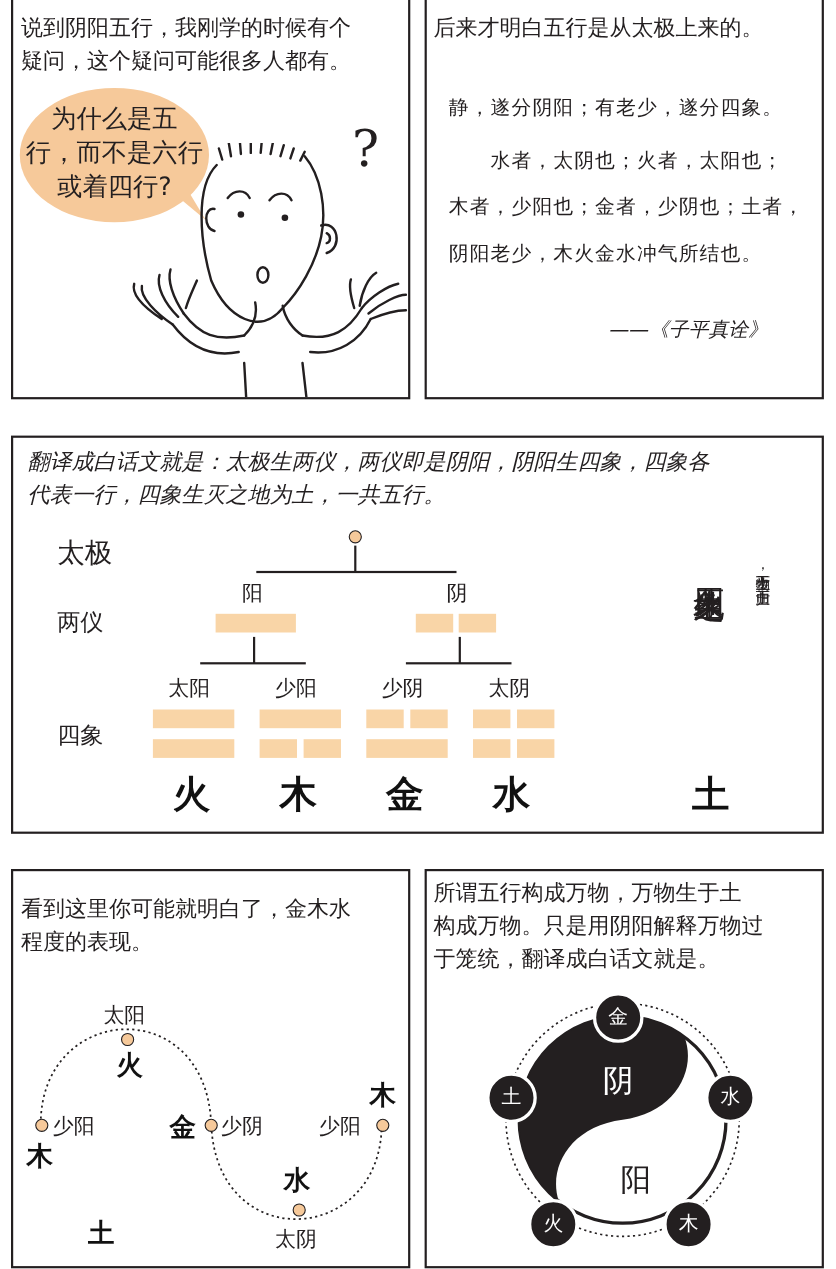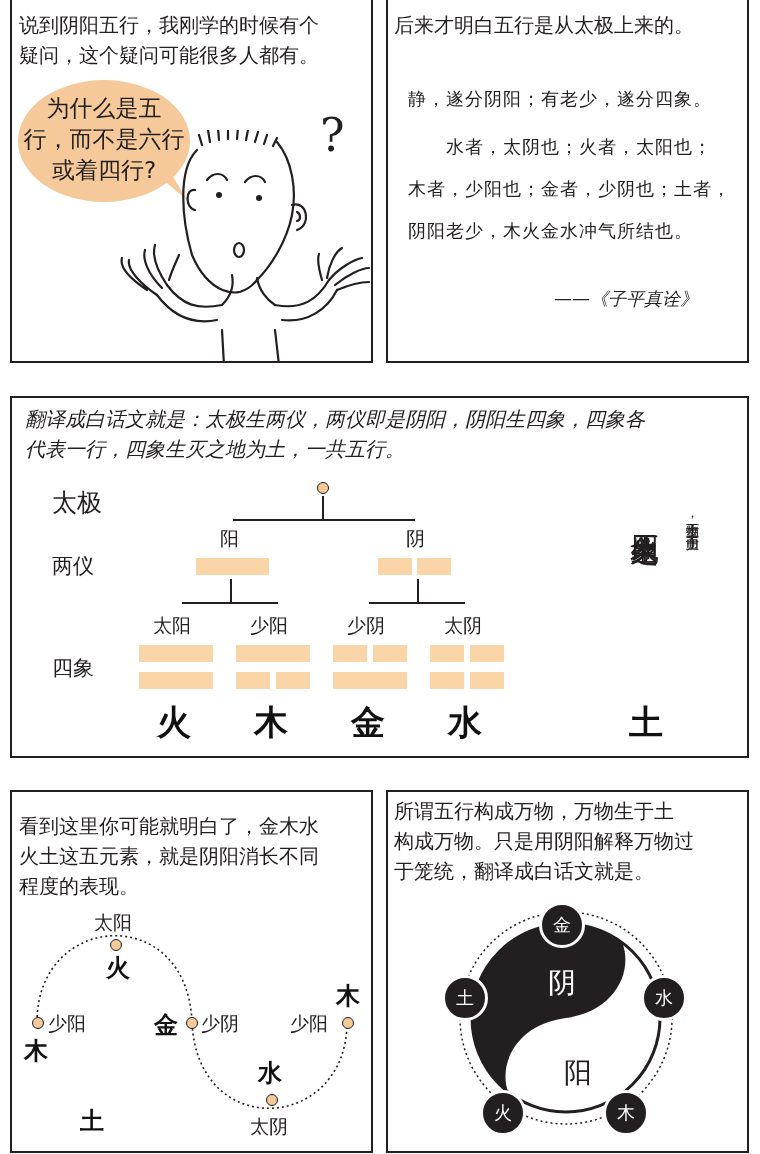--- a/index.html
+++ b/index.html
@@ -142,21 +142,20 @@
   <div class="elem serif" style="left:436px; top:302px;">水</div>
   <div class="elem serif" style="left:617px; top:302px;">土</div>
 
   <div class="abs" style="left:617px; top:116px; width:30px; font-size:28px; line-height:29px; writing-mode: vertical-rl;">四象生灭之地</div>
   <div class="abs serif" style="left:672px; top:116px; width:16px; font-size:13px; line-height:16px; writing-mode: vertical-rl;">万物生于土，而归于土</div>
 </div>
 
 <div class="panel" style="left:10px; top:790px; width:363px; height:363px;">
   <div class="cap" style="left:7px; top:4px;margin-top:15px;">
     <div>看到这里你可能就明白了，金木水</div>
-    <div>火土这五元素，就是阴阳消长不同</div>
     <div>程度的表现。</div>
   </div>
   <svg class="abs" style="left:0; top:0;" width="363" height="363">
     <path d="M25 230 C25 120 175 110 180 230 C185 350 335 340 335 230" fill="none" stroke="#231f20" stroke-width="1.6" stroke-dasharray="2 3"></path>
   </svg>
   <div class="node" style="left:98px; top:147px; width:12px; height:12px;"></div>
   <div class="node" style="left:20px; top:225px; width:12px; height:12px;"></div>
   <div class="node" style="left:174px; top:225px; width:12px; height:12px;"></div>
   <div class="node" style="left:254px; top:302px; width:12px; height:12px;"></div>
   <div class="node" style="left:330px; top:225px; width:12px; height:12px;"></div>

